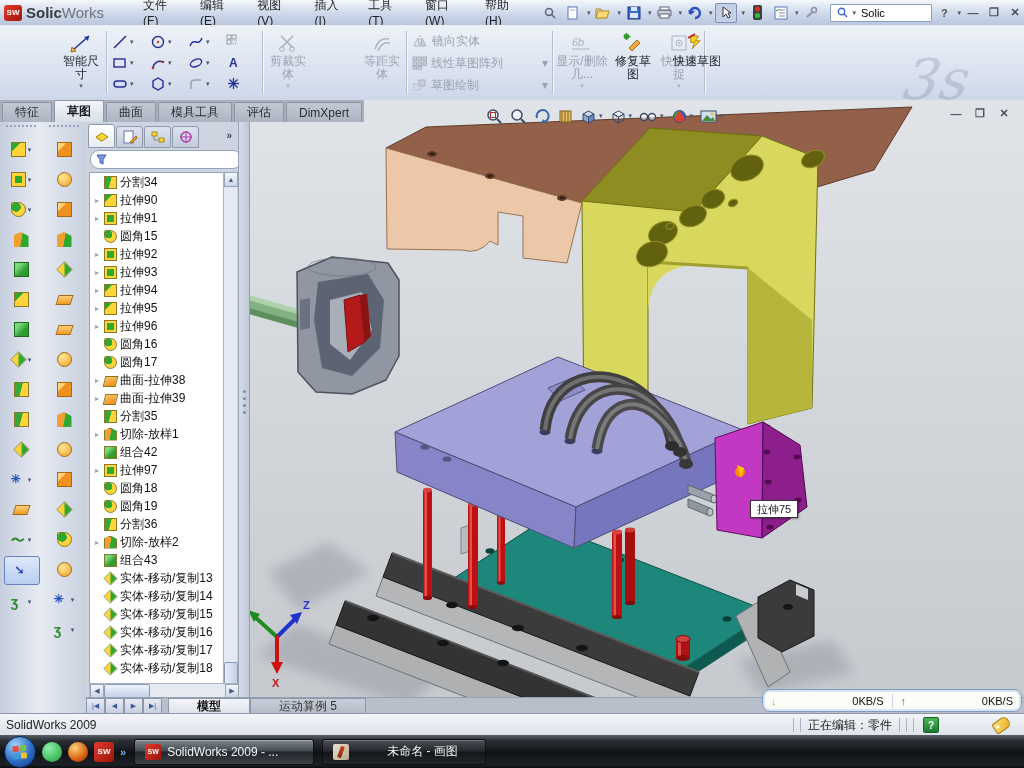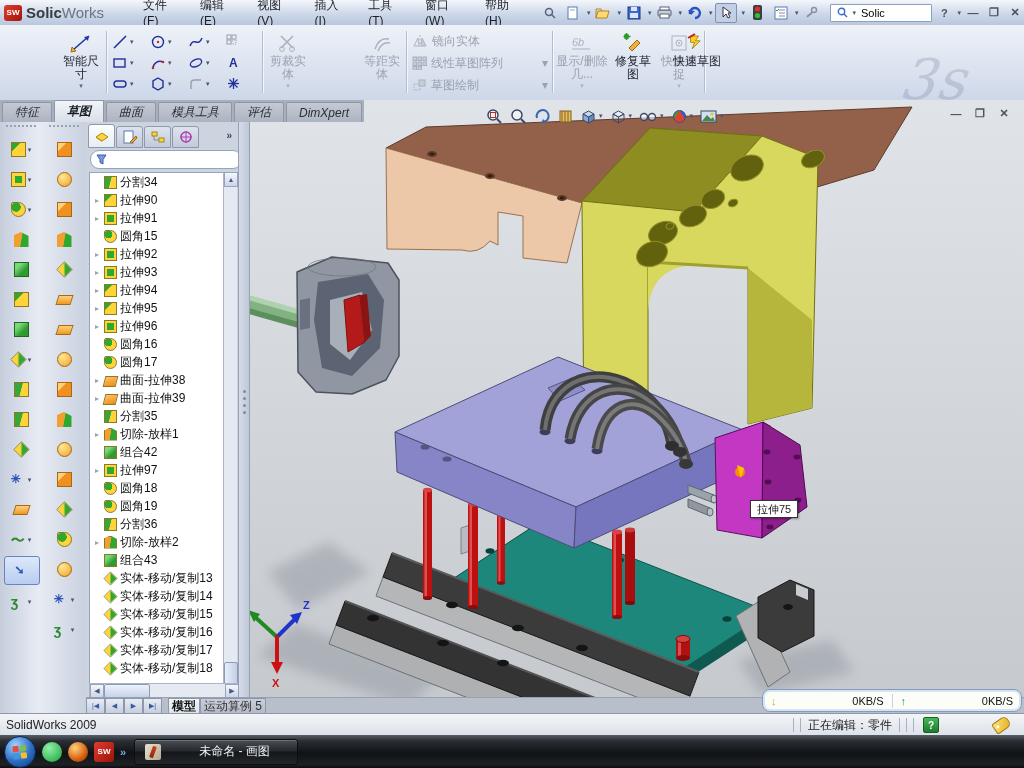--- a/index.html
+++ b/index.html
@@ -27,21 +27,21 @@
   .cmb .cmi{height:24px;display:flex;align-items:center;justify-content:center;margin-top:2px;}
   .cml{font-size:12px;line-height:13px;color:#1f2430;}
   .dis .cml{color:#9aa2b0;}
   .cmb .cdd{font-size:7px;color:#5a6478;margin-top:1px;}
   .dis .cdd{color:#aab2c0;}
   .cmrow{position:absolute;height:20px;display:flex;align-items:center;gap:4px;color:#9aa2b0;}
   .sgrid{position:absolute;left:108px;top:6px;width:150px;height:64px;display:grid;grid-template-columns:38px 38px 38px 30px;grid-template-rows:21px 21px 21px;}
   .sg{display:flex;align-items:center;justify-content:flex-start;gap:1px;padding-left:4px;}
   #ds-watermark{left:905px;top:22px;font-family:"DejaVu Serif",serif;font-style:italic;font-size:56px;color:rgba(125,136,165,0.30);transform:skewX(-10deg);}
   
-  #tabrow{left:0;top:100px;width:364px;height:22px;background:#a9b0bc;display:flex;align-items:flex-end;z-index:5;font-style:italic;}
+  #tabrow{left:0;top:100px;width:364px;height:22px;background:#a9b0bc;display:flex;align-items:flex-end;z-index:5;}
   .rtab{height:19px;padding:0 12px;display:flex;align-items:center;background:linear-gradient(#c3c9d4,#adb4c1);border:1px solid #8e97a8;border-bottom:none;margin-left:2px;color:#2a2e36;border-radius:2px 2px 0 0;}
   .rtab.active{background:linear-gradient(#f2f5f9,#d9dfe9);height:21px;font-weight:bold;color:#1a1e26;}
   
   #leftcols{left:0;top:122px;width:86px;height:591px;background:linear-gradient(90deg,#c6cedd,#e7ebf3 45%,#c9d1df);border-right:1px solid #9aa4b6;}
   .tcol{position:absolute;top:0;width:42px;height:100%;}
   .dragdots{height:6px;margin:3px 6px 2px 6px;border-top:2px dotted #96a2b8;}
   .tibtn{width:34px;height:27px;margin:3px 2px 3px 4px;display:flex;align-items:center;justify-content:center;gap:1px;border-radius:3px;}
   .tibtn.pressed{background:linear-gradient(#dce8fb,#b9cdf0);border:1px solid #6883c0;}
   .gi{width:15px;height:15px;display:inline-block;border:1px solid #8a7a28;box-sizing:border-box;}
   
@@ -88,21 +88,21 @@
   
   #netbox{left:762px;top:689px;width:258px;height:21px;background:#fcfcf8;border:1px solid #7e9cc0;box-shadow:0 0 0 2px #d8e4f2 inset;border-radius:8px;display:flex;align-items:center;z-index:30;font-size:11px;}
   #netbox .seg{flex:1;display:flex;align-items:center;padding:0 8px;gap:6px;}
   .arr-dn{color:#e8a020;font-weight:bold;}
   .arr-up{color:#2ca02c;font-weight:bold;}
   .netval{margin-left:auto;color:#111;}
   .netdiv{width:1px;height:14px;background:#c8d4e4;}
   
   #modeltabs{left:86px;top:697px;width:938px;height:16px;background:#b9bfca;border-top:1px solid #97a1b4;display:flex;align-items:flex-end;}
   .navb{width:17px;height:14px;background:linear-gradient(#e8ecf3,#c6cedd);border:1px solid #8e98ac;color:#3a5aa0;font-size:7px;display:flex;align-items:center;justify-content:center;}
-  .mtab{height:15px;padding:0 3px;display:flex;align-items:center;background:linear-gradient(#c9cfda,#b2b9c6);border:1px solid #8e98ac;border-bottom:none;font-size:12px;color:#333;}
+  .mtab{height:15px;padding:0 28px;display:flex;align-items:center;background:linear-gradient(#c9cfda,#b2b9c6);border:1px solid #8e98ac;border-bottom:none;font-size:12px;color:#333;}
   .mtab.active{background:linear-gradient(#f3f5f9,#dde2ea);font-weight:bold;color:#111;}
   
   #statusbar{left:0;top:713px;width:1024px;height:22px;background:linear-gradient(#f3f5f8,#dce1e9);border-top:1px solid #8e97a8;display:flex;align-items:center;}
   .stsep{width:1px;height:14px;background:#aab2c0;margin:0 3px;}
   #help-badge{width:14px;height:14px;background:linear-gradient(#49b559,#1e7c2e);border:1px solid #14621f;color:#fff;font-weight:bold;font-size:10px;display:flex;align-items:center;justify-content:center;border-radius:2px;}
   #tag-icon{width:15px;height:10px;background:linear-gradient(135deg,#ffe27a,#e8b020);border:1px solid #a87f10;border-radius:2px 5px 5px 2px;transform:rotate(-35deg);position:relative;}
   #tag-icon::after{content:"";position:absolute;left:2px;top:3px;width:3px;height:3px;border-radius:50%;background:#fff;}
   
   #taskbar{left:0;top:735px;width:1024px;height:33px;background:linear-gradient(#585f66,#2a2e33 18%,#101215 55%,#1d2125 90%,#0a0c0e);display:flex;align-items:center;}
   #startorb{width:30px;height:30px;border-radius:50%;margin-left:4px;background:radial-gradient(circle at 35% 28%,#9fd4ff,#2d6cc2 55%,#0a3a80);border:1px solid #0a2a5a;display:flex;align-items:center;justify-content:center;}
@@ -1107,19 +1107,23 @@
             <rect x="8.5" y="1.5" width="6" height="6" rx="1" fill="#7cc142"></rect>
             <rect x="1" y="8.8" width="6" height="6" rx="1" fill="#3a9ae0"></rect>
             <rect x="8.5" y="8.8" width="6" height="6" rx="1" fill="#f0c030"></rect>
           </g>
         </svg>
     </div>
     <div class="qlicon" id="ql1"></div>
     <div class="qlicon" id="ql2"></div>
     <div class="qlicon" id="ql3">SW</div>
     <span id="qlmore">»</span>
+    <div class="taskbtn" id="task1">
+      <span class="tb-ico">SW</span>
+      <span>SolidWorks 2009 - ...</span>
+    </div>
     <div class="taskbtn" id="task2">
       <span class="tb-ico"></span>
       <span>未命名 - 画图</span>
     </div>
   </div>
 
 </div>
 
 </body></html>

